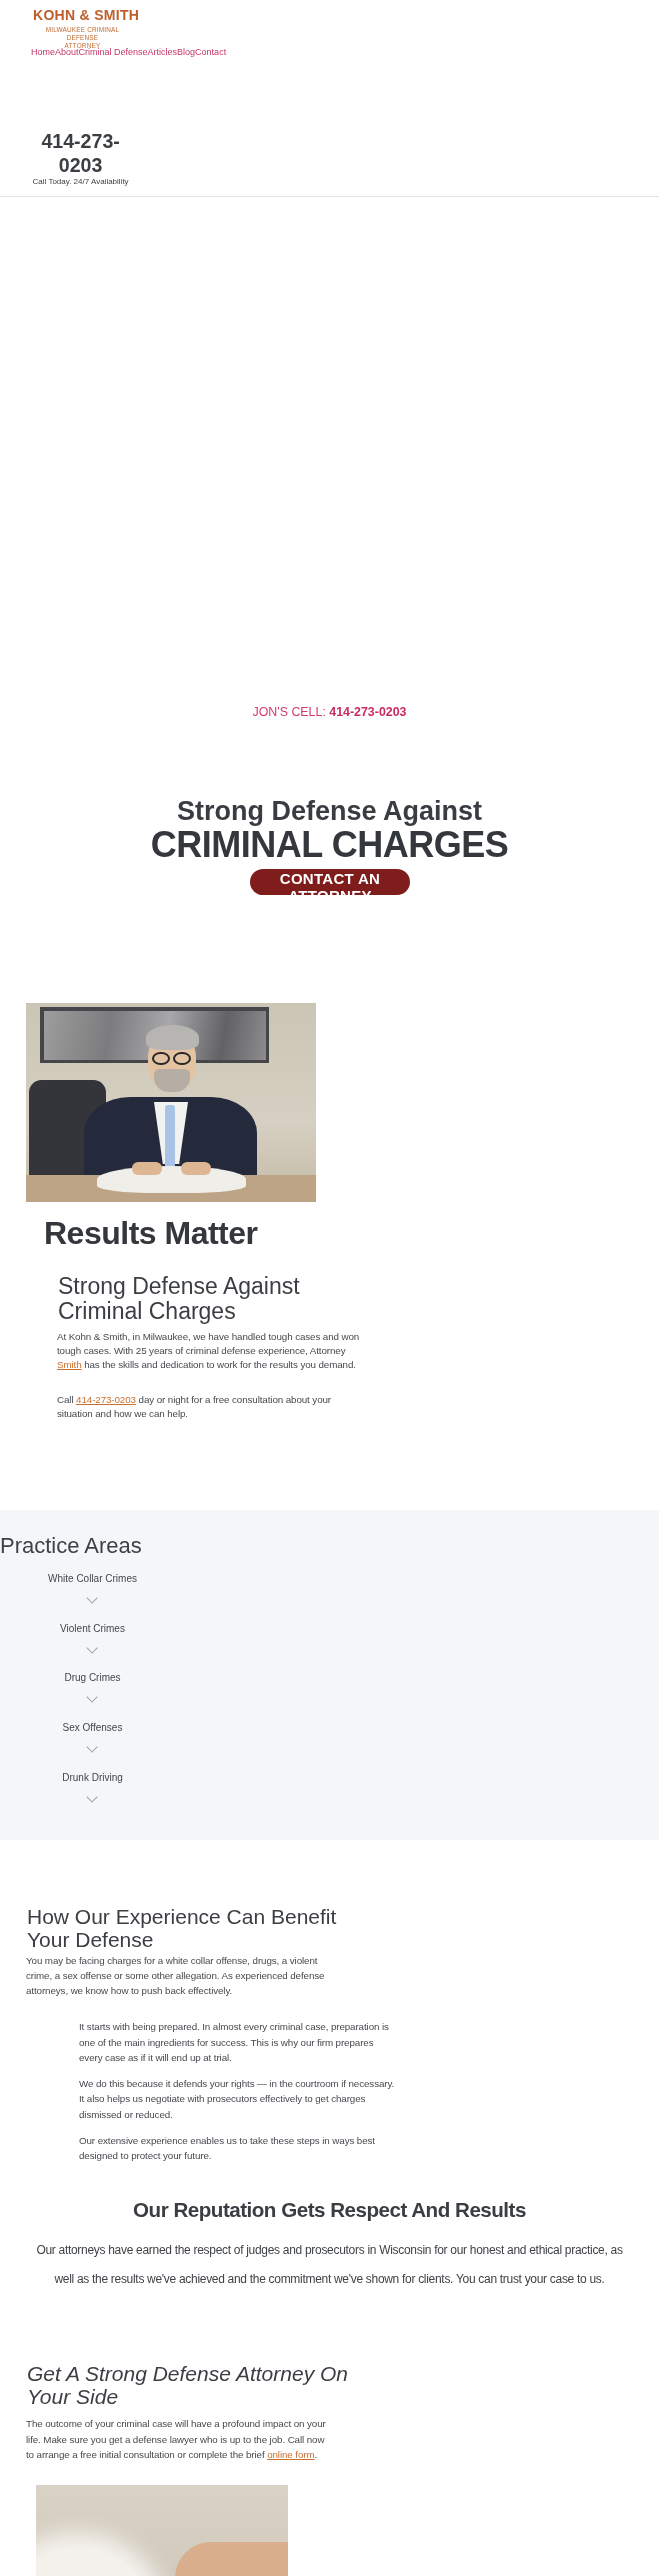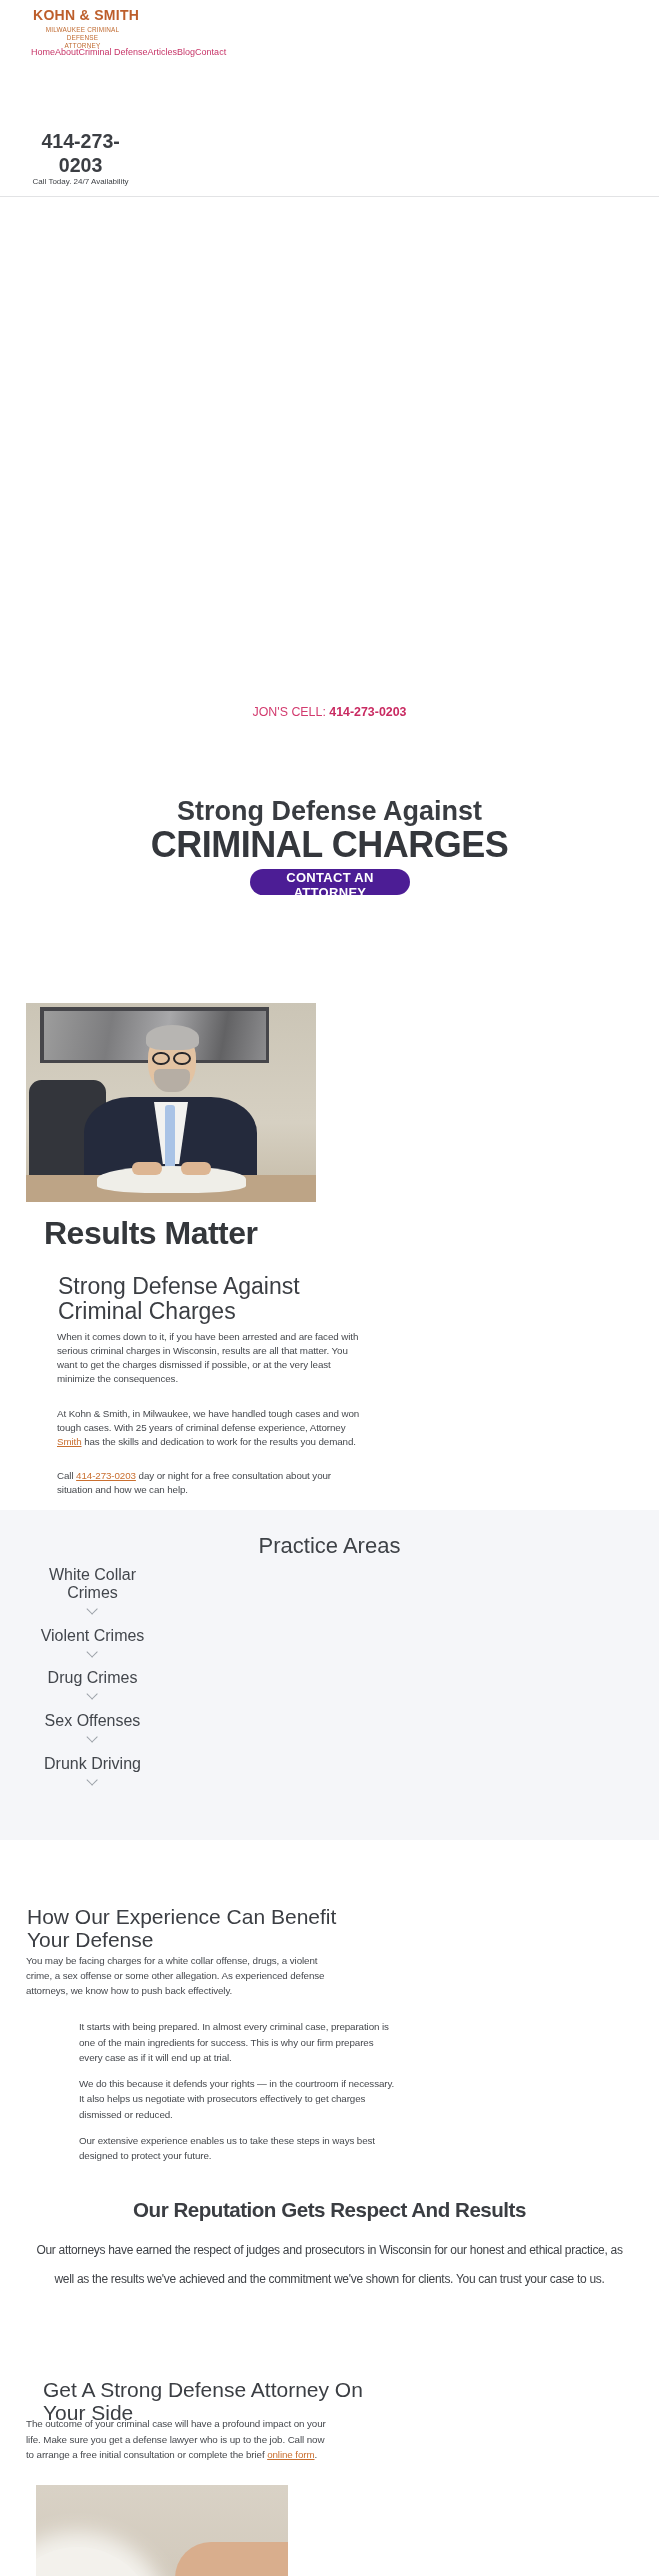--- a/index.html
+++ b/index.html
@@ -20,23 +20,23 @@
   .phone-num { font-size:19.6px; line-height:24px; font-weight:bold; color:#3b3e43; }
   .avail { left:20.6px; top:177px; width:120px; text-align:center; font-size:8px; color:#3f4247; }
   .header-divider { left:0; top:196px; width:659px; height:0.5px; background:#e2e3e5; }
 
   
   .cell-line { left:0; top:705px; width:659px; text-align:center; font-size:12.4px; color:#d23a6e; }
   .cell-line b { color:#c92a61; }
   .hero-h2 { left:0; top:796px; width:659px; text-align:center; font-size:27px; font-weight:bold; color:#393c41; }
   .hero-h1 { left:0; top:824px; width:659px; text-align:center; font-size:36px; font-weight:bold; color:#34373c; letter-spacing:-0.5px; }
   .cta-btn {
-    left:250px; top:869px; width:160px; height:26px; background:#4c1d95; border:none;
+    left:250px; top:869px; width:160px; height:26px; background:#7f1d1d; border:none;
     border-radius:13.4px; color:#ffffff; font-family:"Liberation Sans",sans-serif;
-    font-size:13px; font-weight:bold; letter-spacing:0.3px; cursor:pointer;
+    font-size:15px; font-weight:bold; letter-spacing:0.3px; cursor:pointer;
   }
 
   
   .photo1 { left:26px; top:1003px; width:290px; height:199px; overflow:hidden;
     background:linear-gradient(#cbc5b6, #d6d0c2 60%, #c4baa6); }
   .p1-frame { position:absolute; left:14.4px; top:4.1px; width:229px; height:56px; background:#46464a; padding:3.6px; }
   .p1-frame-inner { width:100%; height:100%;
     background:linear-gradient(100deg,#9d9d9d 0%, #7c7c7e 30%, #a8a8aa 55%, #626264 80%, #8d8d8f 100%); }
   .p1-chair { position:absolute; left:3.1px; top:77px; width:77px; height:122px; background:#33353b; border-radius:12.4px 12.4px 0 0; }
   .p1-suit { position:absolute; left:58px; top:94px; width:173px; height:105px; background:#242a3c; border-radius:46px 46px 0 0 / 36px 36px 0 0; }
@@ -54,24 +54,24 @@
 
   
   .results-h1 { left:44px; top:1215px; font-size:32px; font-weight:bold; color:#34373b; letter-spacing:-0.5px; }
   .results-h2 { left:58px; top:1274px; font-size:23px; line-height:25px; color:#3b3e43; }
   .results-copy { left:57px; top:1330px; width:312px; font-size:9.8px; line-height:14px; color:#46494e; letter-spacing:-0.1px; }
   .results-copy p { margin:0 0 20.6px 0; }
   a.inline-link { color:#c96f30; text-decoration:underline; }
 
   
   .practice-bg { left:0; top:1510px; width:659px; height:330px; background:#f5f6f9; }
-  .practice-title { left:0; top:1533px; width:659px; text-align:center; font-size:22px; color:#3e4247; }
+  .practice-title { left:0; top:1533px; width:659px; font-size:22px; color:#3e4247; }
   .practice-list { left:28px; top:1566px; width:129px; }
   .practice-item { margin-bottom:11.3px; text-align:center; cursor:pointer; }
-  .practice-label { font-size:16px; line-height:18px; color:#42464c; }
+  .practice-label { font-size:10px; line-height:25px; color:#42464c; }
   .chev { display:block; margin:3.1px auto 0 auto; width:10.3px; height:10.3px; }
   .chev::before { content:""; display:block; margin-top:1px; width:7.2px; height:7.2px; margin-left:1px;
     border-right:1.5px solid #9aa0a7; border-bottom:1.5px solid #9aa0a7; transform:rotate(45deg); }
 
   
   .benefit-h { left:27px; top:1905px; font-size:21px; line-height:23px; color:#3b3e43; }
   .benefit-intro { left:26px; top:1953px; width:301px; font-size:9.8px; line-height:15px; color:#46494e; letter-spacing:-0.1px; }
   .benefit-points { left:43px; top:2019px; width:318px; font-size:9.8px; line-height:15.5px; color:#46494e; letter-spacing:-0.1px;margin-left:36px; }
   .benefit-points p { margin:0 0 10.3px 0; }
 
@@ -146,21 +146,20 @@
     <div class="p1-hand" style="left:106px; top:159px;"></div>
     <div class="p1-hand" style="left:155px; top:159px;"></div>
   </div>
 
   <h1 class="abs results-h1" style="margin:0;">Results Matter</h1>
   <h2 class="abs results-h2" style="margin:0; font-weight:normal;">
     <span>Strong Defense Against</span><br>
     <span>Criminal Charges</span>
   </h2>
   <div class="abs results-copy">
-    <p>When it comes down to it, if you have been arrested and are faced with serious criminal charges in Wisconsin, results are all that matter. You want to get the charges dismissed if possible, or at the very least minimize the consequences.</p>
     <p><span>At Kohn &amp; Smith, in Milwaukee, we have handled tough cases and won tough cases. With 25 years of criminal defense experience, Attorney </span><a class="inline-link" href="#">Smith</a><span> has the skills and dedication to work for the results you demand.</span></p>
     <p><span>Call </span><a class="inline-link" href="#">414-273-0203</a><span> day or night for a free consultation about your situation and how we can help.</span></p>
   </div>
 
   <div class="abs practice-bg"></div>
   <div class="abs practice-title">Practice Areas</div>
   <div class="abs practice-list">
     <div class="practice-item">
       <div class="practice-label">White Collar Crimes</div>
       <span class="chev"></span>
@@ -190,21 +189,21 @@
   <div class="abs benefit-intro">You may be facing charges for a white collar offense, drugs, a violent crime, a sex offense or some other allegation. As experienced defense attorneys, we know how to push back effectively.</div>
   <div class="abs benefit-points">
     <p>It starts with being prepared. In almost every criminal case, preparation is one of the main ingredients for success. This is why our firm prepares every case as if it will end up at trial.</p>
     <p>We do this because it defends your rights — in the courtroom if necessary. It also helps us negotiate with prosecutors effectively to get charges dismissed or reduced.</p>
     <p>Our extensive experience enables us to take these steps in ways best designed to protect your future.</p>
   </div>
 
   <div class="abs rep-h">Our Reputation Gets Respect And Results</div>
   <div class="abs rep-p">Our attorneys have earned the respect of judges and prosecutors in Wisconsin for our honest and ethical practice, as well as the results we've achieved and the commitment we've shown for clients. You can trust your case to us.</div>
 
-  <h2 class="abs gs-h" style="margin:16px; font-weight:normal;">
+  <h2 class="abs gs-h" style="margin:0; font-weight:normal;font-style:italic;">
     <span>Get A Strong Defense Attorney On</span><br>
     <span>Your Side</span>
   </h2>
   <div class="abs gs-p">
     <span>The outcome of your criminal case will have a profound impact on your life. Make sure you get a defense lawyer who is up to the job. Call now to arrange a free initial consultation or complete the brief </span><a class="inline-link" href="#">online form</a><span>.</span>
   </div>
 
   <div class="abs photo2">
     <div class="p2-sleeve"></div>
     <div class="p2-arm"></div>

